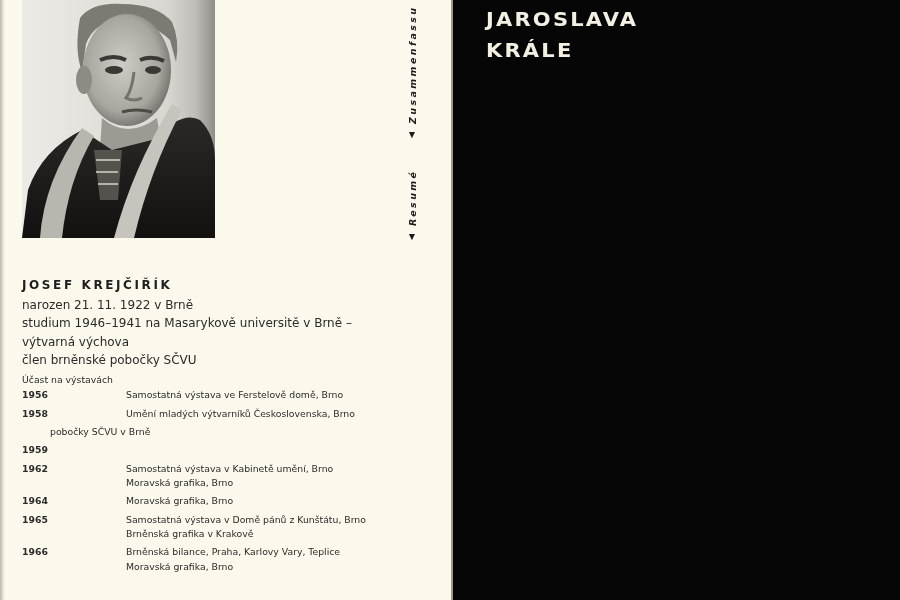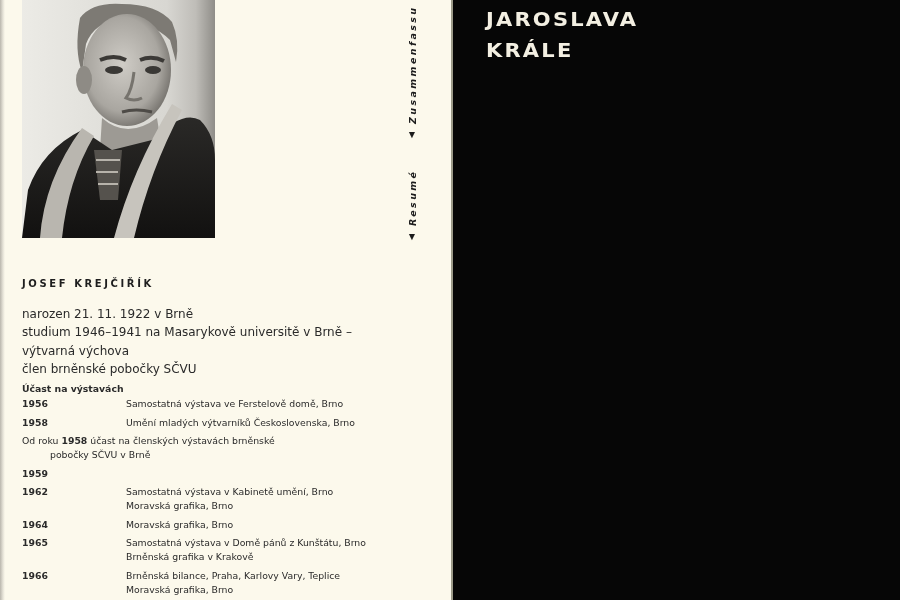--- a/index.html
+++ b/index.html
@@ -46,25 +46,25 @@
     .vert-resume { top: 150px; height: 92px; }
     .vert-zusammen { top: -6px; height: 146px; }
 
     
     .bio {
       position: absolute; left: 22px; top: 278px; width: 290px;
       color: #2a2a2a;
       font-family: "DejaVu Sans", sans-serif;
     }
     .bio-name {
-      font-size: 10px; font-weight: bold; letter-spacing: 2.6px;
-      color: #1e1e1e; margin-bottom: 16px;
+      font-size: 12px; font-weight: bold; letter-spacing: 2.6px;
+      color: #1e1e1e; margin-bottom: 4px;
     }
     .bio-line { font-size: 12px; line-height: 18.3px; white-space: nowrap; }
-    .bio-heading { font-size: 9.3px; font-weight: bold; line-height: 17px; margin-top: 2px; }
+    .bio-heading { font-size: 9.3px; font-weight: normal; line-height: 17px; margin-top: 2px; }
 
     .ex-list { list-style: none; }
     .ex-item { display: flex; font-size: 9.3px; line-height: 14.2px; margin-bottom: 4.2px; gap: 32px; }
     .ex-year { font-weight: bold; width: 28px; flex: none; }
     .ex-lines { display: flex; flex-direction: column; }
     .ex-line { white-space: nowrap; margin-left: 44px; }
     .ex-item.freeform { display: block; }
     .ex-item.freeform .first { white-space: nowrap; }
     .ex-item.freeform .cont { padding-left: 28px; white-space: nowrap; }
     .ex-item.freeform b { font-weight: bold; }
@@ -164,21 +164,20 @@
               <span class="ex-line">Samostatná výstava ve Ferstelově domě, Brno</span>
             </span>
         </li>
         <li class="ex-item">
           <span class="ex-year">1958</span>
           <span class="ex-lines">
               <span class="ex-line">Umění mladých výtvarníků Československa, Brno</span>
             </span>
         </li>
         <li class="ex-item freeform">
-          <div class="first"><span>Od roku </span><b>1958</b><span> účast na členských výstavách brněnské</span></div>
           <div class="cont">pobočky SČVU v Brně</div>
         </li>
         <li class="ex-item">
           <span class="ex-year">1959</span>
         </li>
         <li class="ex-item">
           <span class="ex-year">1962</span>
           <span class="ex-lines">
             <span class="ex-line">Samostatná výstava v Kabinetě umění, Brno</span>
             <span class="ex-line">Moravská grafika, Brno</span>

